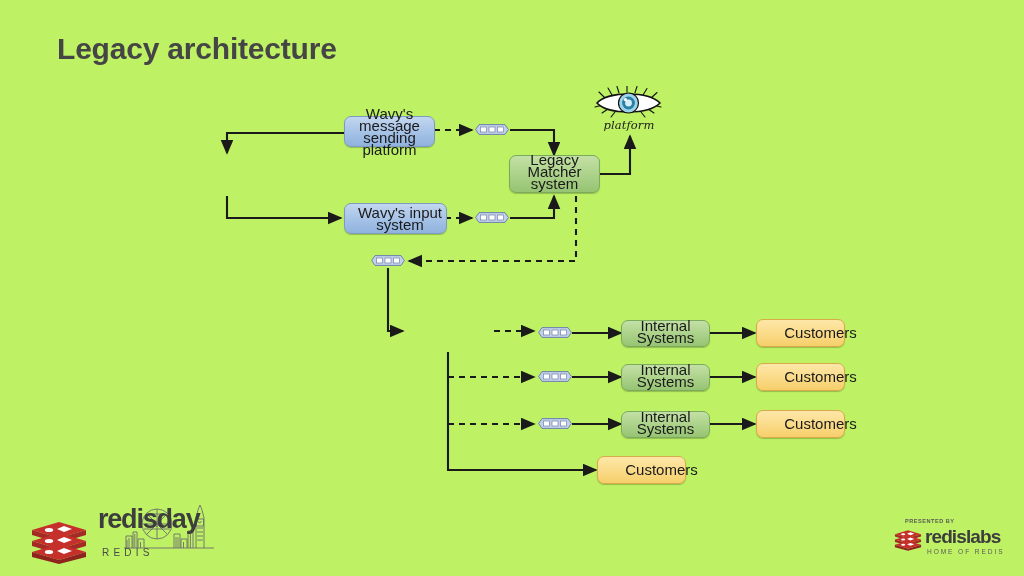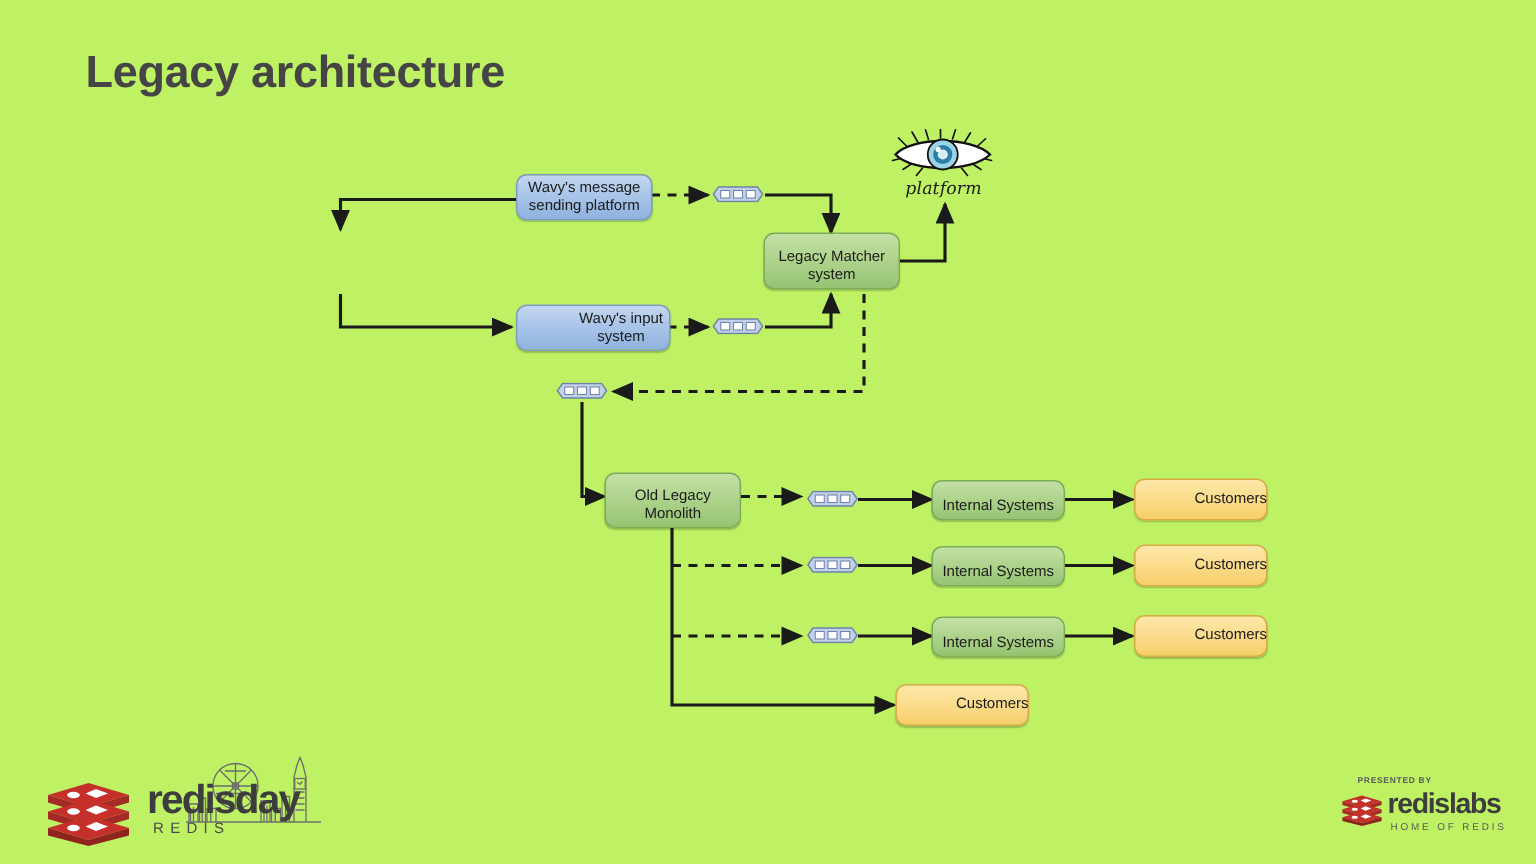--- a/index.html
+++ b/index.html
@@ -40,21 +40,21 @@
   }
 
   
   .node {
     position: absolute;
     display: flex;
     align-items: center;
     justify-content: center;
     text-align: center;
     border-radius: 7px;
-    font-size: 10px;
+    font-size: 15px;
     line-height: 12px;
     color: #1a1a1a;
     border: 1px solid #8a8a8a;
     box-shadow: 0 1px 1px rgba(0,0,0,0.22);
     padding: 2px 4px;
   }
   .node span { display: block; }
 
   .n-blue {
     background: linear-gradient(180deg, #c2d6ef 0%, #a8c4e8 48%, #8fb2dd 100%);
@@ -100,21 +100,21 @@
   }
 
   
   #redisday {
     position: absolute;
     left: 28px; top: 502px;
     width: 190px; height: 62px;
   }
   #redisday .rd-word {
     position: absolute;
-    left: 70px; top: 18px;
+    left: 70px; top: 4px;
     font-size: 27px;
     font-weight: bold;
     color: #3d3d3d;
     letter-spacing: -1.2px;
     line-height: 27px;
   }
   #redisday .rd-word .red { color: #3d3d3d; }
   #redisday .rd-sub {
     position: absolute;
     left: 74px; top: 45px;
@@ -277,26 +277,20 @@
       </div>
     </div>
 
     <div class="node n-green" style="left:509px; top:155px; width:91px; height:38px;">
       <div>
         <span>Legacy Matcher</span>
         <span>system</span>
       </div>
     </div>
 
-    <div class="node n-green" style="left:403px; top:315px; width:91px; height:37px;">
-      <div>
-        <span>Old Legacy</span>
-        <span>Monolith</span>
-      </div>
-    </div>
 
     <div class="node n-green" style="left:621px; top:320px; width:89px; height:27px;">
       <span>Internal Systems</span>
     </div>
     <div class="node n-green" style="left:621px; top:364px; width:89px; height:27px;">
       <span>Internal Systems</span>
     </div>
     <div class="node n-green" style="left:621px; top:411px; width:89px; height:27px;">
       <span>Internal Systems</span>
     </div>

